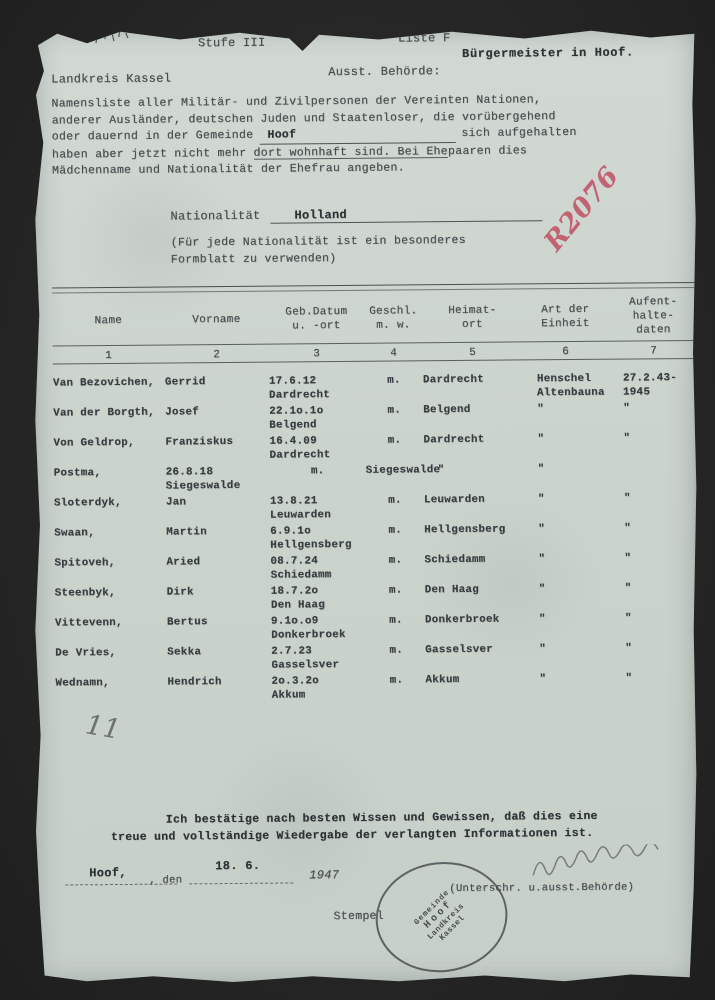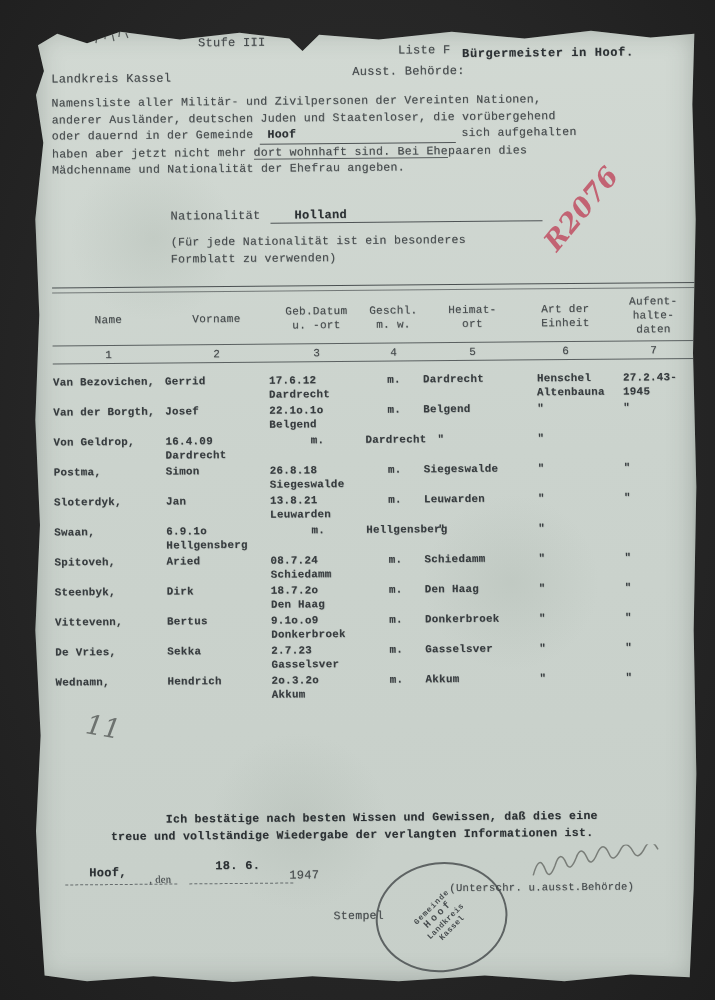--- a/index.html
+++ b/index.html
@@ -70,24 +70,24 @@
 
     <svg class="abs" style="left:62px;top:0;width:70px;height:22px;">
       <line class="smudge" x1="6" y1="2" x2="4" y2="14"></line>
       <line class="smudge" x1="14" y1="0" x2="13" y2="10"></line>
       <line class="smudge" x1="20" y1="3" x2="22" y2="12"></line>
       <line class="smudge" x1="28" y1="1" x2="27" y2="8"></line>
       <line class="smudge" x1="34" y1="4" x2="36" y2="9"></line>
     </svg>
 
     <div class="abs tw" style="left:168px;top:8px;font-size:12px;">Stufe III</div>
-    <div class="abs tw" style="left:368px;top:5px;font-size:12px;margin-top:12px;">Liste F</div>
+    <div class="abs tw" style="left:368px;top:5px;font-size:12px;">Liste F</div>
     <div class="abs tw b" style="left:432px;top:21px;font-size:12px;letter-spacing:.6px;">Bürgermeister in Hoof.</div>
     <div class="abs tw" style="left:21px;top:43px;font-size:12px;">Landkreis Kassel</div>
-    <div class="abs tw" style="left:298px;top:38px;font-size:12px;margin-left:24px;">Ausst. Behörde:</div>
+    <div class="abs tw" style="left:298px;top:38px;font-size:12px;">Ausst. Behörde:</div>
 
     <div class="abs" style="left:21px;top:66px;">
       <div class="p-line">Namensliste aller Militär- und Zivilpersonen der Vereinten Nationen,</div>
       <div class="p-line">anderer Ausländer, deutschen Juden und Staatenloser, die vorübergehend</div>
       <div class="p-line"><span>oder dauernd in der Gemeinde</span><span class="blank blank-gemeinde">Hoof</span><span>sich aufgehalten</span></div>
       <div class="p-line"><span>haben aber jetzt nicht mehr </span><span class="u-seg">dort wohnhaft sind. Bei Ehe</span><span>paaren dies</span></div>
       <div class="p-line">Mädchenname und Nationalität der Ehefrau angeben.</div>
     </div>
 
     <div class="abs tw" style="left:139px;top:181px;font-size:12px;"><span>Nationalität</span><span class="blank blank-nat">Holland</span></div>
@@ -202,20 +202,23 @@
               <div class="t-line">"</div>
             </div>
             <div class="t-cell t-aufenthalt">
               <div class="t-line">"</div>
             </div>
           </div>
           <div class="t-grid t-row">
             <div class="t-cell t-name">
               <div class="t-line">Von Geldrop,</div>
             </div>
+            <div class="t-cell t-vorname">
+              <div class="t-line">Franziskus</div>
+            </div>
             <div class="t-cell t-geb">
               <div class="t-line">16.4.09</div>
               <div class="t-line">Dardrecht</div>
             </div>
             <div class="t-cell t-geschl">
               <div class="t-line">m.</div>
             </div>
             <div class="t-cell t-heimat">
               <div class="t-line">Dardrecht</div>
             </div>
@@ -223,23 +226,20 @@
               <div class="t-line">"</div>
             </div>
             <div class="t-cell t-aufenthalt">
               <div class="t-line">"</div>
             </div>
           </div>
           <div class="t-grid t-row">
             <div class="t-cell t-name">
               <div class="t-line">Postma,</div>
             </div>
-            <div class="t-cell t-vorname">
-              <div class="t-line">Simon</div>
-            </div>
             <div class="t-cell t-geb">
               <div class="t-line">26.8.18</div>
               <div class="t-line">Siegeswalde</div>
             </div>
             <div class="t-cell t-geschl">
               <div class="t-line">m.</div>
             </div>
             <div class="t-cell t-heimat">
               <div class="t-line">Siegeswalde</div>
             </div>
@@ -270,20 +270,23 @@
             <div class="t-cell t-einheit">
               <div class="t-line">"</div>
             </div>
             <div class="t-cell t-aufenthalt">
               <div class="t-line">"</div>
             </div>
           </div>
           <div class="t-grid t-row">
             <div class="t-cell t-name">
               <div class="t-line">Swaan,</div>
+            </div>
+            <div class="t-cell t-vorname">
+              <div class="t-line">Martin</div>
             </div>
             <div class="t-cell t-geb">
               <div class="t-line">6.9.1o</div>
               <div class="t-line">Hellgensberg</div>
             </div>
             <div class="t-cell t-geschl">
               <div class="t-line">m.</div>
             </div>
             <div class="t-cell t-heimat">
               <div class="t-line">Hellgensberg</div>
@@ -421,23 +424,23 @@
     <div class="abs pencil" style="left:50px;top:682px;font-size:27px;transform:rotate(10deg);">11</div>
 
     <div class="abs b" style="left:74px;top:783px;line-height:16.5px;font-size:11.5px;">
       <div class="p-line" style="margin-left:55px;">Ich bestätige nach besten Wissen und Gewissen, daß dies eine</div>
       <div class="p-line">treue und vollständige Wiedergabe der verlangten Informationen ist.</div>
     </div>
 
     <div class="abs tw b" style="left:52px;top:837px;font-size:12px;">Hoof,</div>
     <div class="abs tw b" style="left:178px;top:831px;font-size:12px;">18. 6.</div>
     <div class="abs" style="left:28px;top:855px;width:112px;border-bottom:1.3px dashed rgba(60,65,68,.7);"></div>
-    <div class="abs tw" style="left:112px;top:845px;font-size:10.5px;font-family:Liberation Serif, serif;">, den</div>
+    <div class="abs tw" style="left:112px;top:845px;font-size:10.5px;">, den</div>
     <div class="abs" style="left:152px;top:855px;width:104px;border-bottom:1.3px dashed rgba(60,65,68,.7);"></div>
-    <div class="abs tw" style="left:252px;top:841px;font-size:12px;">1947</div>
+    <div class="abs tw" style="left:272px;top:841px;font-size:12px;font-style:italic;">1947</div>
     <div class="abs tw" style="left:412px;top:856px;font-size:10.5px;">(Unterschr. u.ausst.Behörde)</div>
     <div class="abs tw" style="left:296px;top:882px;font-size:11.5px;">Stempel</div>
 
     <div class="stamp">
       <div class="stamp-inner">
         <div class="s1">Gemeinde</div>
         <div class="s2">Hoof</div>
         <div class="s3">Landkreis</div>
         <div class="s3">Kassel</div>
       </div>

